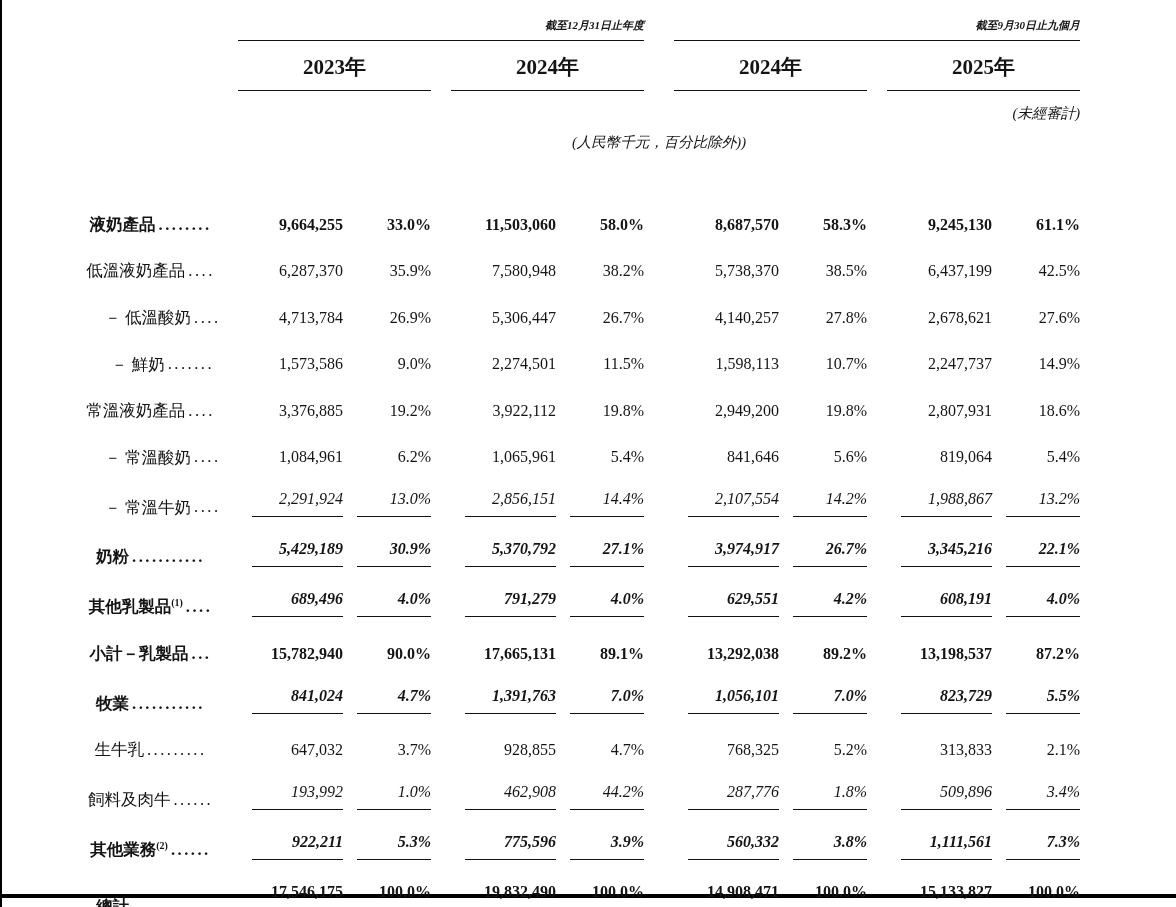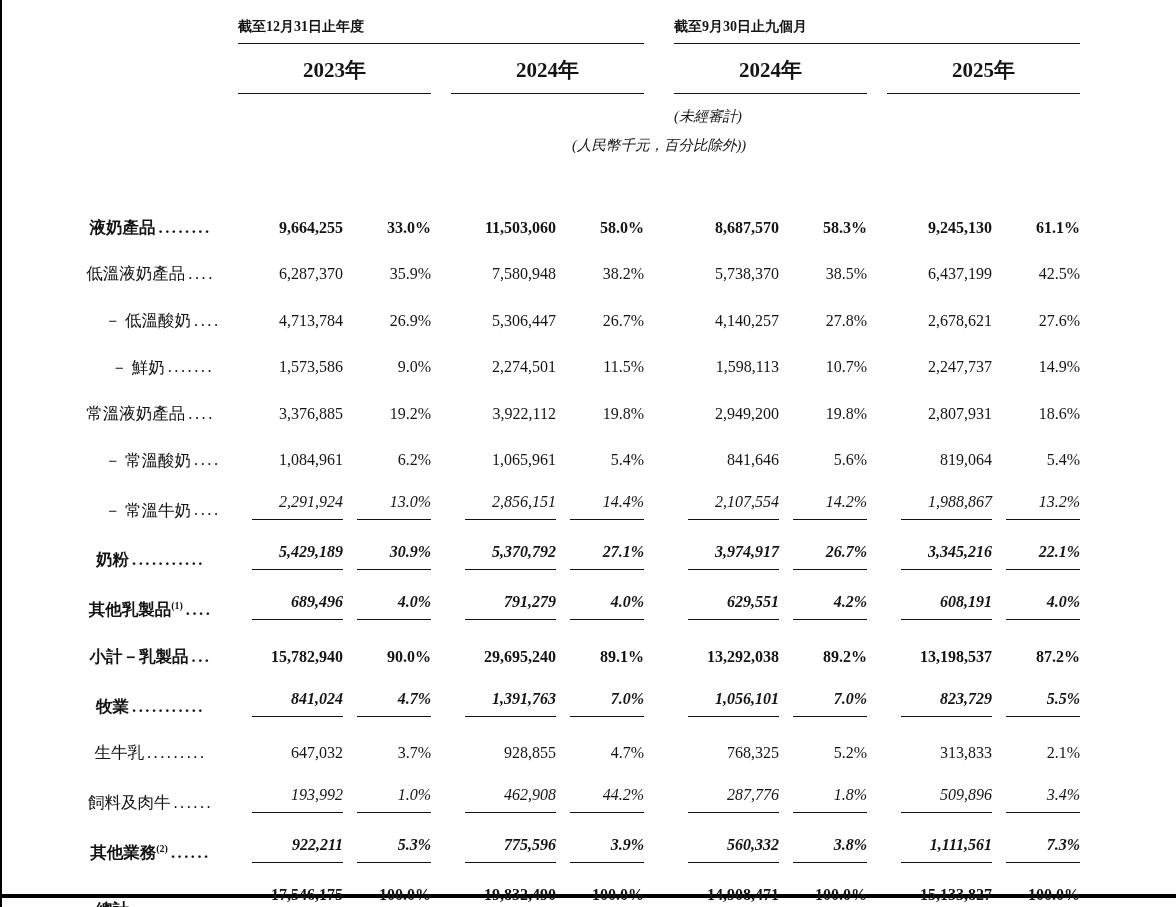--- a/index.html
+++ b/index.html
@@ -27,31 +27,32 @@
   }
   col.c-label { width: 175px; }
   col.c-amt   { width: 105px; }
   col.c-pct   { width: 88px; }
   col.c-gap   { width: 20px; }
   col.c-ggap  { width: 30px; }
 
   td { padding: 0; vertical-align: bottom; }
 
   .group-cell {
-    text-align: left; font-weight: bold; font-size: 14px;
+    text-align: right; font-weight: bold; font-size: 11px;
     padding: 12px 0 7px 0;
     border-bottom: 1.5px solid #111;
+    font-style: italic;
   }
   .year-cell {
     text-align: center; font-weight: bold; font-size: 21px;
     padding: 12px 0 9px 0;
     border-bottom: 1.5px solid #111;
   }
   .note-cell {
-    text-align: left; font-style: italic; font-size: 14.5px;
+    text-align: right; font-style: italic; font-size: 14.5px;
     padding-top: 13px;
   }
   .note-cell2 {
     text-align: center; font-style: italic; font-size: 14.5px;
     padding-top: 10px;
   }
   tr.spacer td { height: 36px; }
 
   tbody td.v { text-align: right; padding: 22px 0 0 14px; }
   tbody td.lbl { text-align: center; padding: 22px 0 0 0; font-size: 16.5px; white-space: nowrap; }
@@ -431,21 +432,21 @@
       </span>
     </td>
     <td class="v">
           <div class="cl">15,782,940</div>
         </td>
     <td class="v">
           <div class="cl">90.0%</div>
         </td>
     <td></td>
     <td class="v">
-          <div class="cl">29,695,240</div>
+          <div class="cl">17,665,131</div>
         </td>
     <td class="v">
           <div class="cl">89.1%</div>
         </td>
     <td></td>
     <td class="v">
           <div class="cl">13,292,038</div>
         </td>
     <td class="v">
           <div class="cl">89.2%</div>

